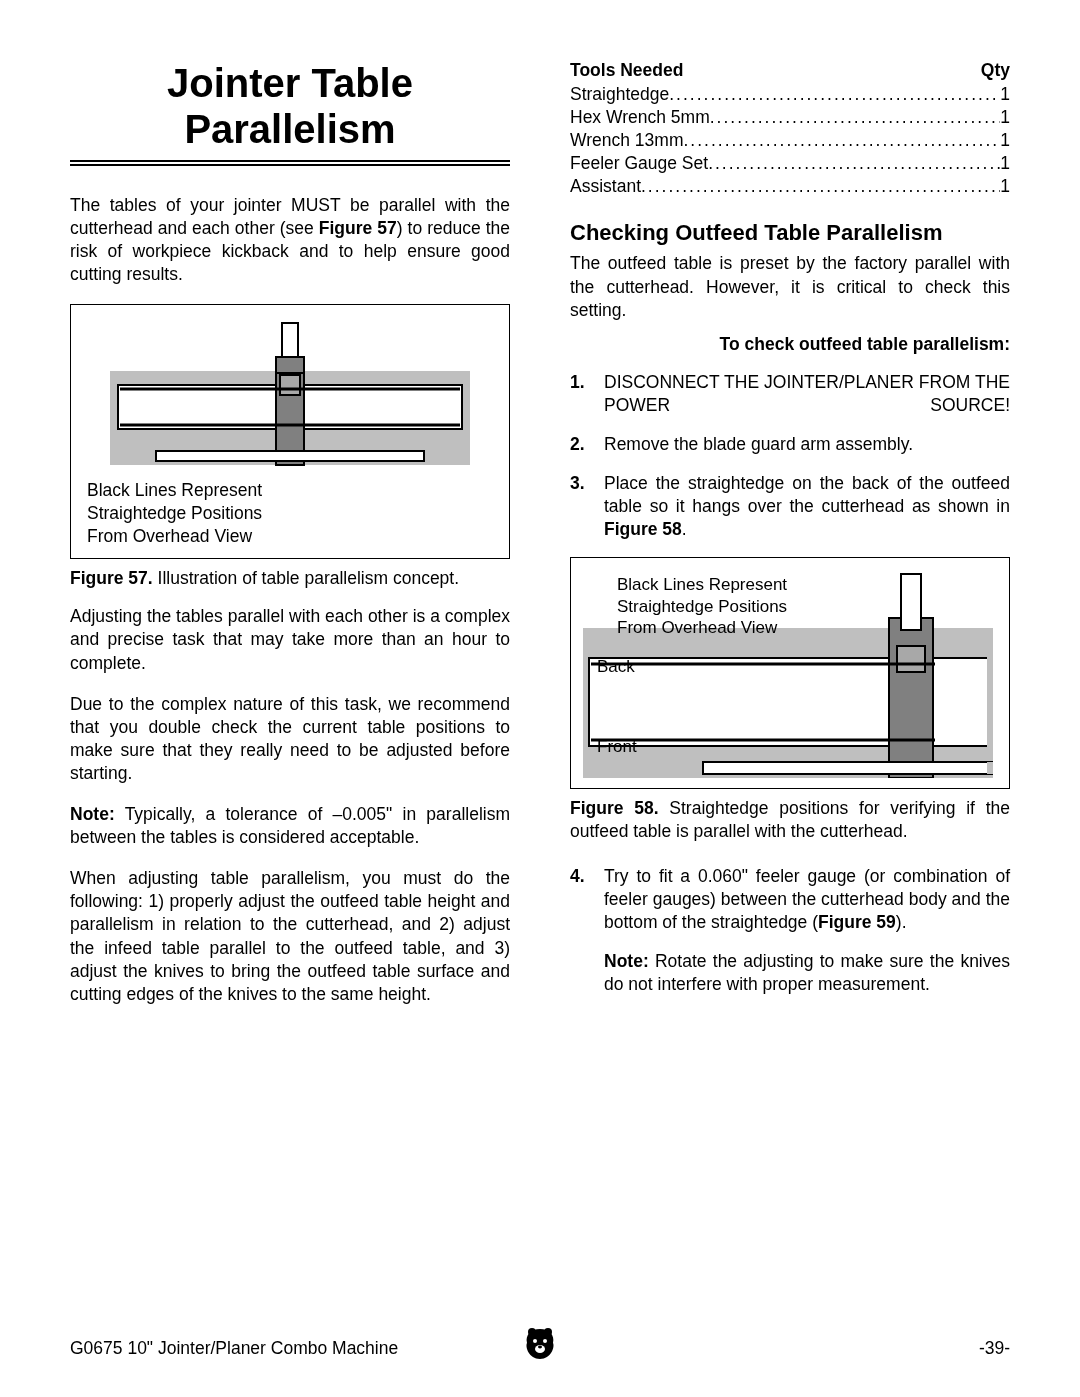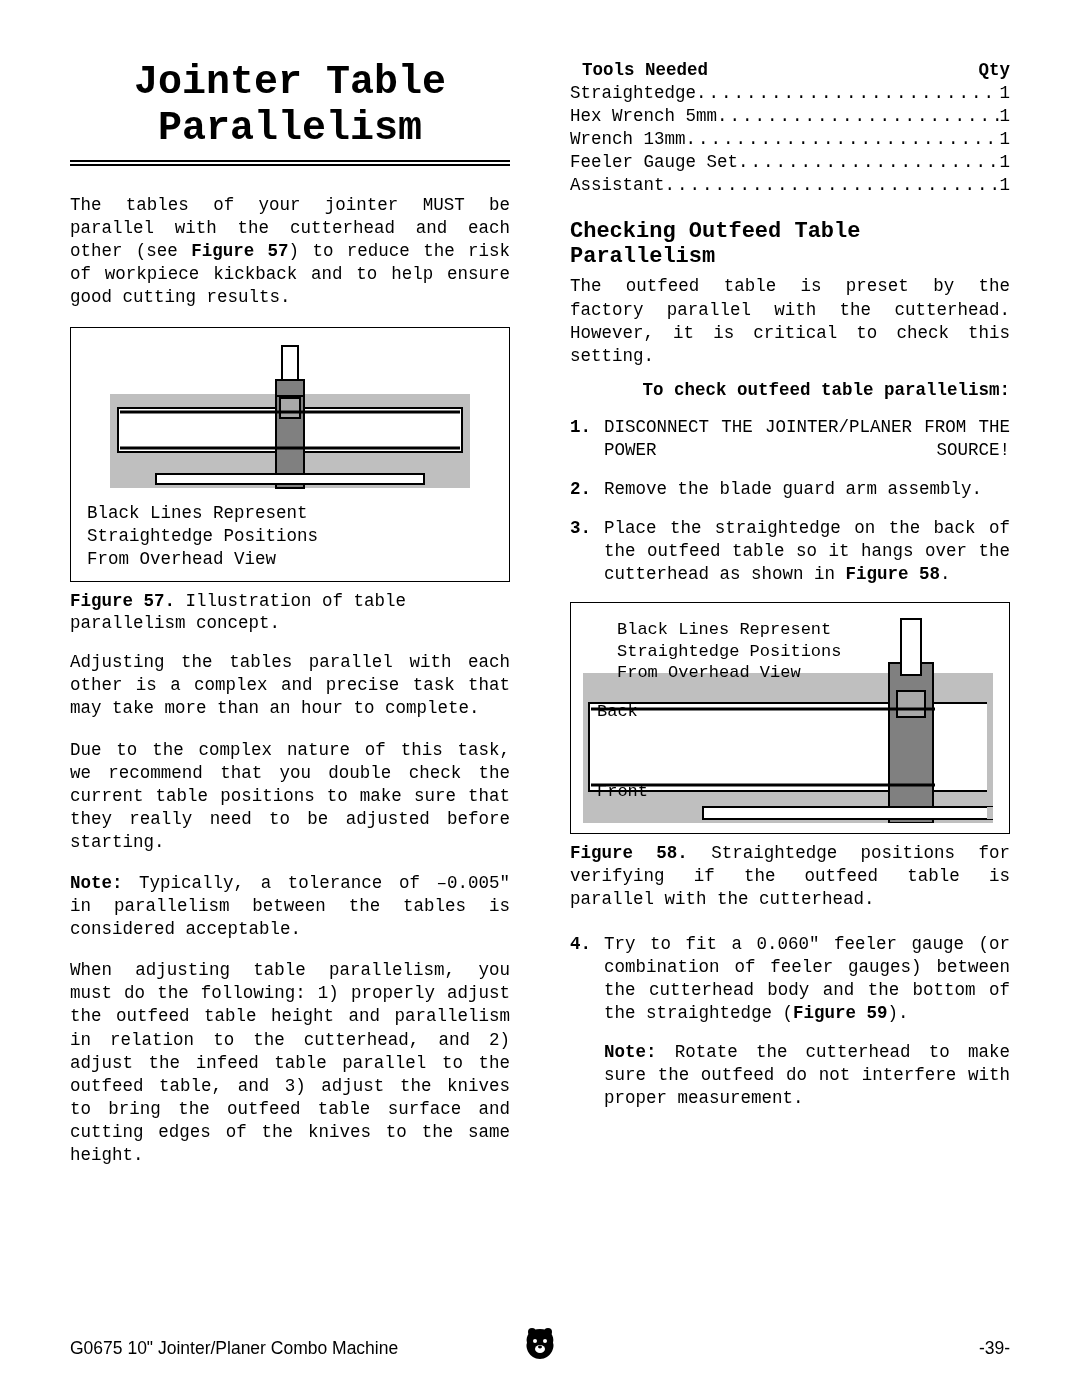--- a/index.html
+++ b/index.html
@@ -9,21 +9,21 @@
     background: #fff;
     font-family: Arial, Helvetica, sans-serif;
     color: #000;
     position: relative;
     padding: 60px 70px 40px 70px;
   }
   .cols {
     display: flex;
     gap: 60px;
   }
-  .col { flex: 1; min-width: 0; font-family: Liberation Mono, monospace; }
+  .col { flex: 1; min-width: 0; }
   h1 {
     font-size: 40px;
     font-weight: bold;
     text-align: center;
     line-height: 1.15;
     margin-bottom: 8px;
   }
   .hrules {
     border-top: 2.5px solid #000;
     border-bottom: 2.5px solid #000;
@@ -53,21 +53,20 @@
     text-align: justify;
     line-height: 1.3;
     margin-bottom: 22px;
   }
   .tools-head {
     display: flex;
     justify-content: space-between;
     font-weight: bold;
     font-size: 17.5px;
     margin-bottom: 2px;
-    margin-left: 12px;
   }
   .tool-row {
     display: flex;
     font-size: 17.5px;
     line-height: 1.32;
     white-space: nowrap;
     overflow: hidden;
     justify-content: center;
   }
   .tool-row .dots {
@@ -283,21 +282,21 @@
 
     <ol class="steps">
       <li>
         <span class="num">4.</span>
         <span class="body">
           <span>Try to fit a 0.060" feeler gauge (or combination of feeler gauges) between the cutterhead body and the bottom of the straightedge (</span><span class="b">Figure 59</span><span>).</span>
         </span>
       </li>
     </ol>
     <div class="note-indent">
-      <span class="b">Note:</span><span> Rotate the cutterhead to make sure the outfeed do not interfere with proper measurement.</span>
+      <span class="b">Note:</span><span> Rotate the adjusting to make sure the knives do not interfere with proper measurement.</span>
     </div>
   </div>
 </div>
 
 <div class="footer">
   <span>G0675 10" Jointer/Planer Combo Machine</span>
   <span>-39-</span>
 </div>
 
 <div class="bear">

